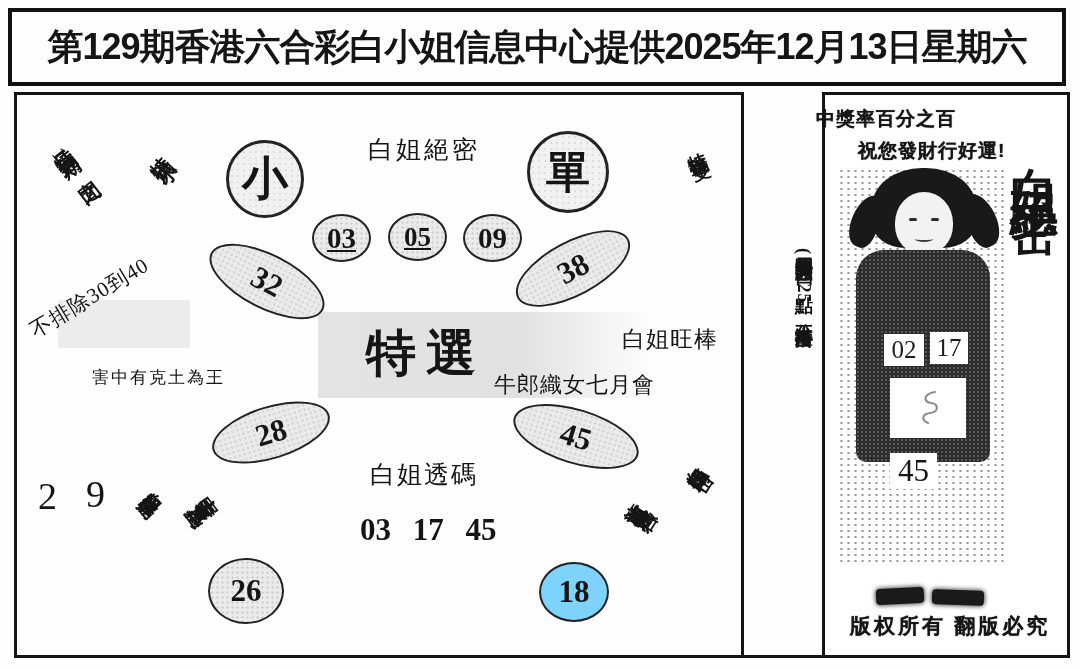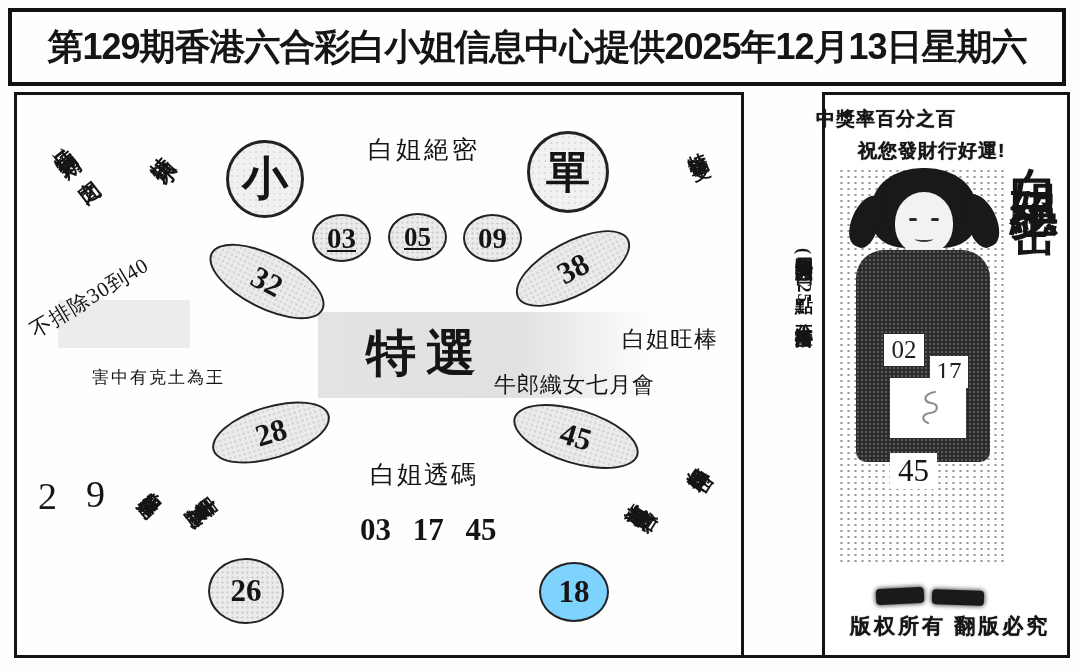--- a/index.html
+++ b/index.html
@@ -153,21 +153,21 @@
   </div>
   <div class="abs" style="left:18px; top:82px; width:134px; height:212px; background:#242424;
               border-radius:28px 28px 10px 10px;
               background-image:radial-gradient(rgba(255,255,255,.22) 1px, rgba(0,0,0,0) 1.3px);
               background-size:4px 4px;"></div>
   <div class="abs" style="left:46px; top:166px; width:40px; height:32px; background:#fff;
               display:flex; align-items:center; justify-content:center;">
     <span class="num" style="font-size:25px;">02</span>
   </div>
   <div class="abs" style="left:92px; top:164px; width:38px; height:32px; background:#fff;
-              display:flex; align-items:center; justify-content:center;margin-top:24px;">
+              display:flex; align-items:center; justify-content:center;">
     <span class="num" style="font-size:25px;">17</span>
   </div>
   <div class="abs" style="left:52px; top:210px; width:76px; height:60px; background:#fff;
               display:flex; align-items:center; justify-content:center;">
     <svg width="34" height="40" viewBox="0 0 34 40">
       <path d="M24 4 C 12 6, 12 14, 20 15 C 28 16, 28 24, 19 25 C 11 26, 10 32, 17 35" stroke="#8a8a8a" stroke-width="2.2" fill="none" stroke-linecap="round"></path>
     </svg>
   </div>
 </div>
 

